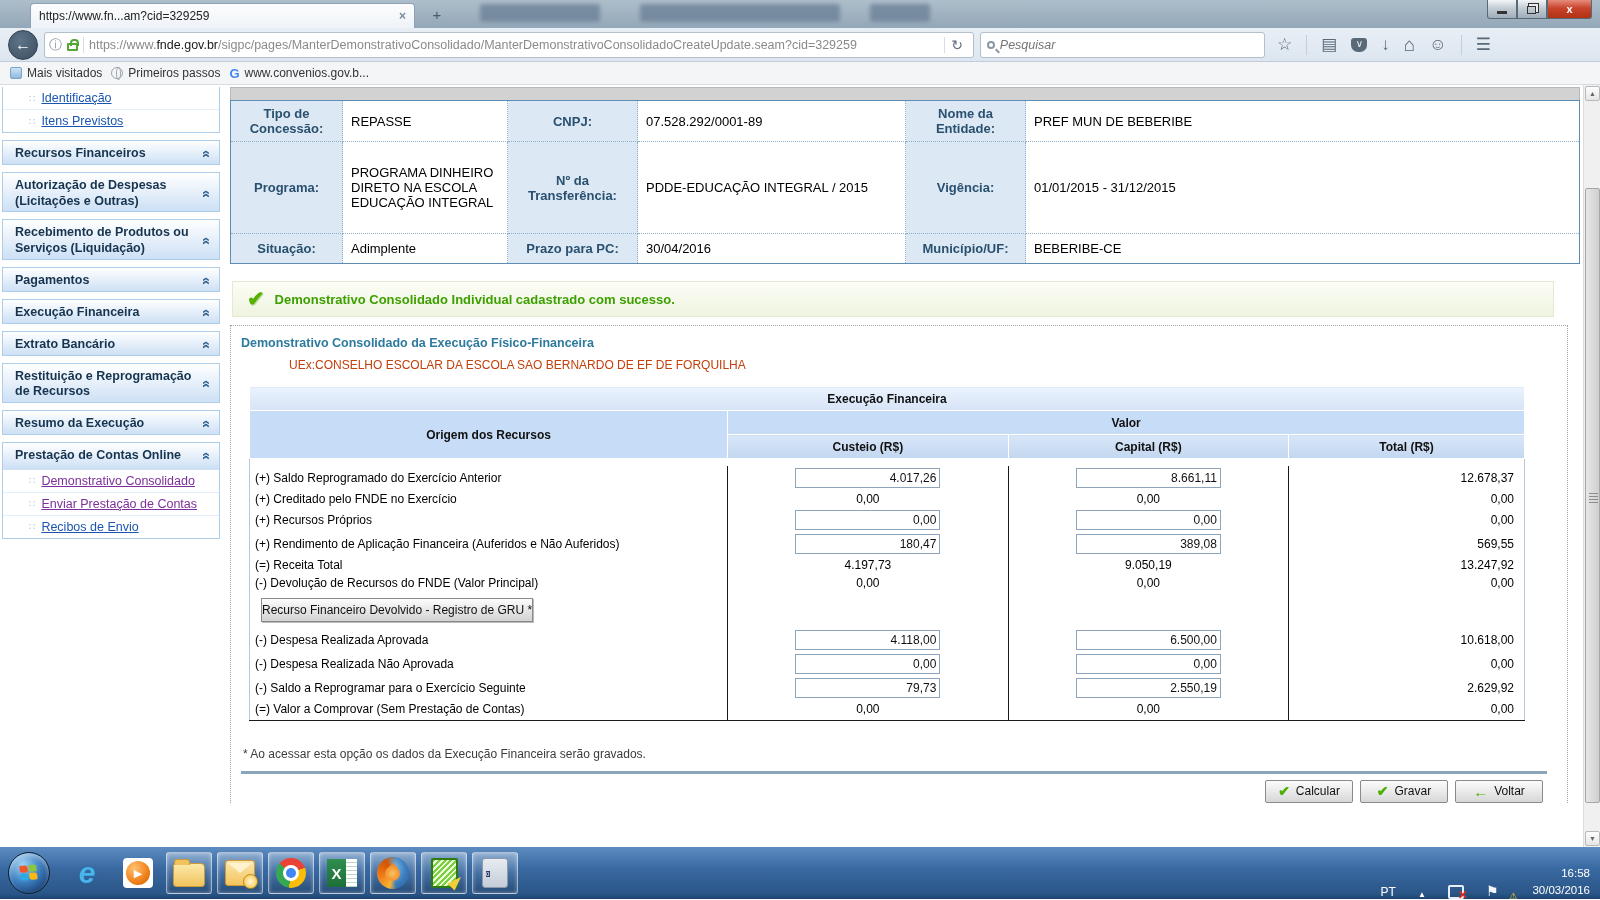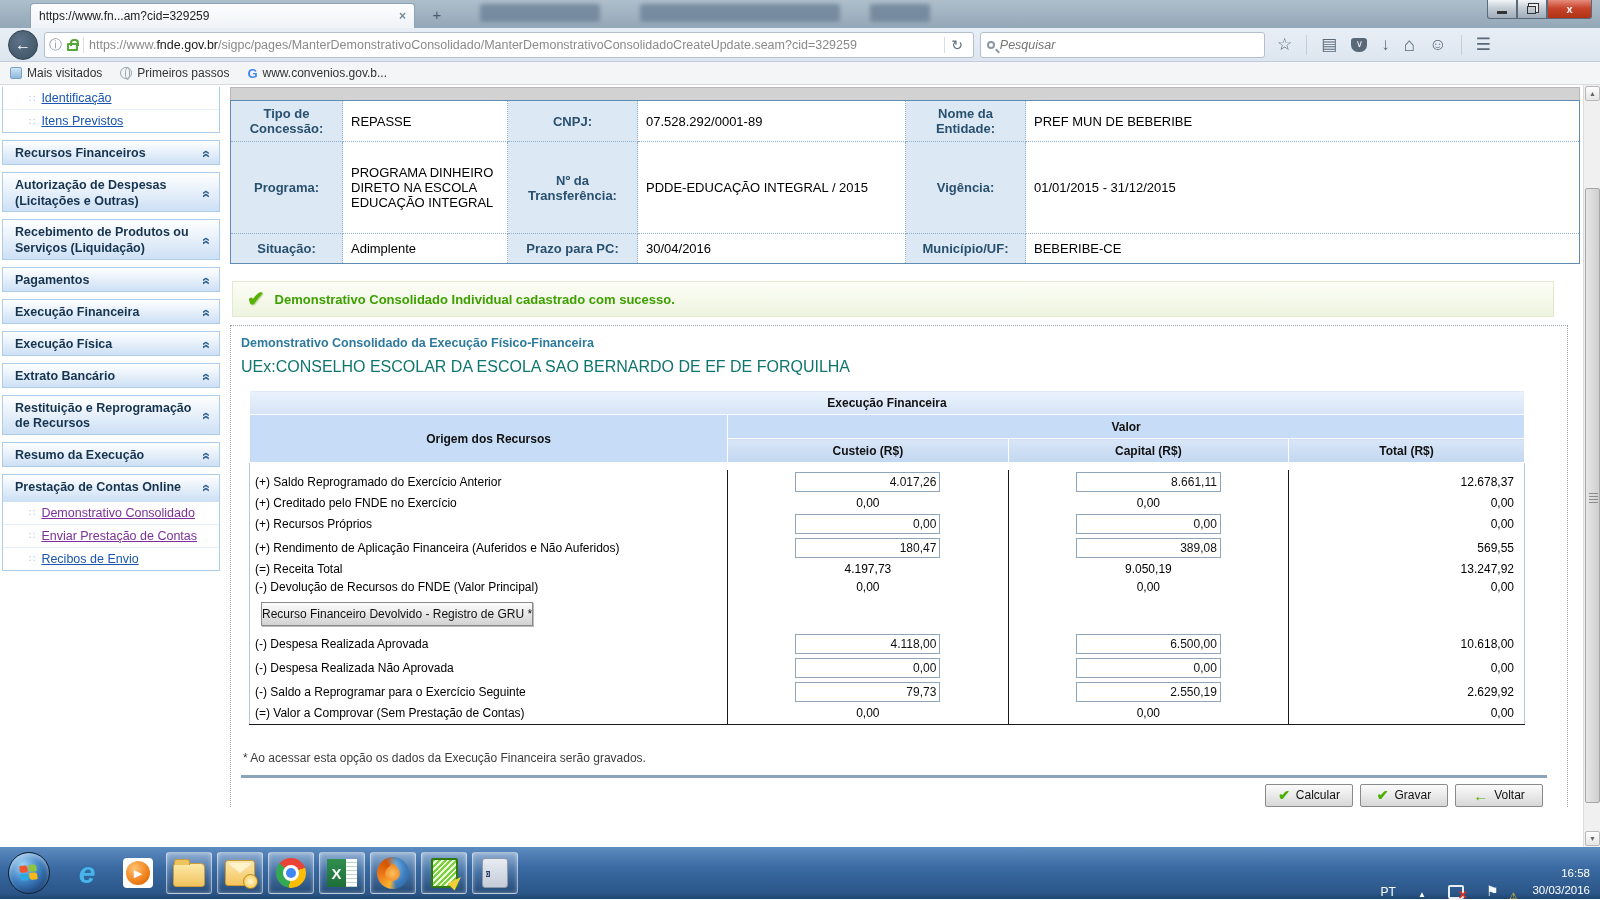--- a/index.html
+++ b/index.html
@@ -37,21 +37,21 @@
   .reload-btn { font-size:14px; color:#5f6f7d; padding:0 6px; border-left:1px solid #d7dde4; }
   .searchbar { width:285px; height:26px; background:#fff; border:1px solid #b4bfcc; border-radius:3px; display:flex; align-items:center; padding:0 6px; gap:5px; }
   .mag-icon { width:8px; height:8px; border:2px solid #8a98a6; border-radius:50%; position:relative; }
   .mag-icon::after { content:""; position:absolute; width:5px; height:2px; background:#8a98a6; transform:rotate(45deg); left:6px; top:7px; }
   .searchbar input { border:none; outline:none; font-size:12.5px; font-style:italic; color:#b91c1c; width:100%; background:transparent; font-family:"Liberation Sans",sans-serif; }
   .toolbar-icons { display:flex; align-items:center; gap:14px; padding:0 6px; color:#5a6978; font-size:17px; }
   .tb-sep { width:1px; height:20px; background:#c4cedb; }
   .pocket-icon { width:16px; height:14px; background:#5a6978; border-radius:3px 3px 7px 7px; color:#e8eef5; font-size:10px; text-align:center; line-height:12px; }
 
   
-  .bookmarks { height:23px; background:#f4f5f6; border-bottom:1px solid #d9dde1; display:flex; align-items:center; padding:0 10px; gap:18px; }
+  .bookmarks { height:23px; background:#f4f5f6; border-bottom:1px solid #d9dde1; display:flex; align-items:center; padding:0 10px; gap:9px; }
   .bm-item { display:flex; align-items:center; gap:5px; font-size:12px; color:#333; }
   .bm-ico-page { width:12px; height:12px; background:linear-gradient(#cfe3f5,#8fb8dd); border:1px solid #7aa3c8; border-radius:2px; }
   .bm-ico-globe { width:12px; height:12px; border:1.5px solid #9aa4ad; border-radius:50%; position:relative; }
   .bm-ico-globe::before { content:""; position:absolute; left:4px; top:-1px; width:3px; height:11px; border:1px solid #9aa4ad; border-radius:50%; }
   .bm-ico-g { font-size:13px; font-weight:bold; color:#4285f4; }
 
   
   .content { height:762px; display:flex; position:relative; background:#fff; }
   .sidebar { width:222px; padding:2px 2px 0 2px; flex-shrink:0; }
   .sb-group { border:1px solid #aecde8; margin-bottom:7px; background:#fff; }
@@ -80,21 +80,21 @@
 
   
   .success { margin:17px 40px 8px 4px; height:36px; background:linear-gradient(#fcfdf6,#eef4e0); border:1px solid #e2ead0;
              display:flex; align-items:center; gap:10px; padding:0 14px; }
   .success .check { color:#58b000; font-size:21px; font-weight:bold; text-shadow:1px 1px 1px #b9d49a; }
   .success .msg { color:#3da000; font-weight:bold; font-size:13px; }
 
   
   .panel { border:1px dotted #9aa5ad; border-bottom:none; margin:4px 26px 0 2px; padding:10px 14px 0 10px; }
   .panel-title { color:#2e7a9e; font-weight:bold; font-size:12.5px; margin-bottom:8px; }
-  .panel-sub { color:#0f766e; font-size:16px; margin-bottom:14px; }
+  .panel-sub { color:#c2410c; font-size:12px; margin-bottom:14px;margin-left:48px; }
 
   
   .fin-table { width:calc(100% - 36px); margin-left:8px; border-collapse:collapse; font-size:12px; border:1px solid #b6c8da; }
   .fin-table thead th { font-weight:bold; color:#111; border:1px solid #fff; height:24px; }
   .fin-table th.h-top { background:linear-gradient(#eaf2fc,#d6e4f7); }
   .fin-table th.h-mid { background:#c7dcf6; }
   .fin-table th.h-sub { background:linear-gradient(#d9e6f8,#c2d7f0); }
   .fin-table tbody { background:#fff; }
   .fin-table tbody td { padding:2px 0; }
   .fin-table tbody td.c-lbl { padding-left:5px; }
@@ -256,24 +256,20 @@
     </div>
     <div class="sb-acc">
       <span class="sb-acc-label">Pagamentos</span>
       <span class="chev">«</span>
     </div>
     <div class="sb-acc">
       <span class="sb-acc-label">Execução Financeira</span>
       <span class="chev">«</span>
     </div>
     <div class="sb-acc">
-      <span class="sb-acc-label">Execução Física</span>
-      <span class="chev">«</span>
-    </div>
-    <div class="sb-acc">
       <span class="sb-acc-label">Extrato Bancário</span>
       <span class="chev">«</span>
     </div>
     <div class="sb-acc">
       <span class="sb-acc-label">Restituição e Reprogramação de Recursos</span>
       <span class="chev">«</span>
     </div>
     <div class="sb-acc">
       <span class="sb-acc-label">Resumo da Execução</span>
       <span class="chev">«</span>

